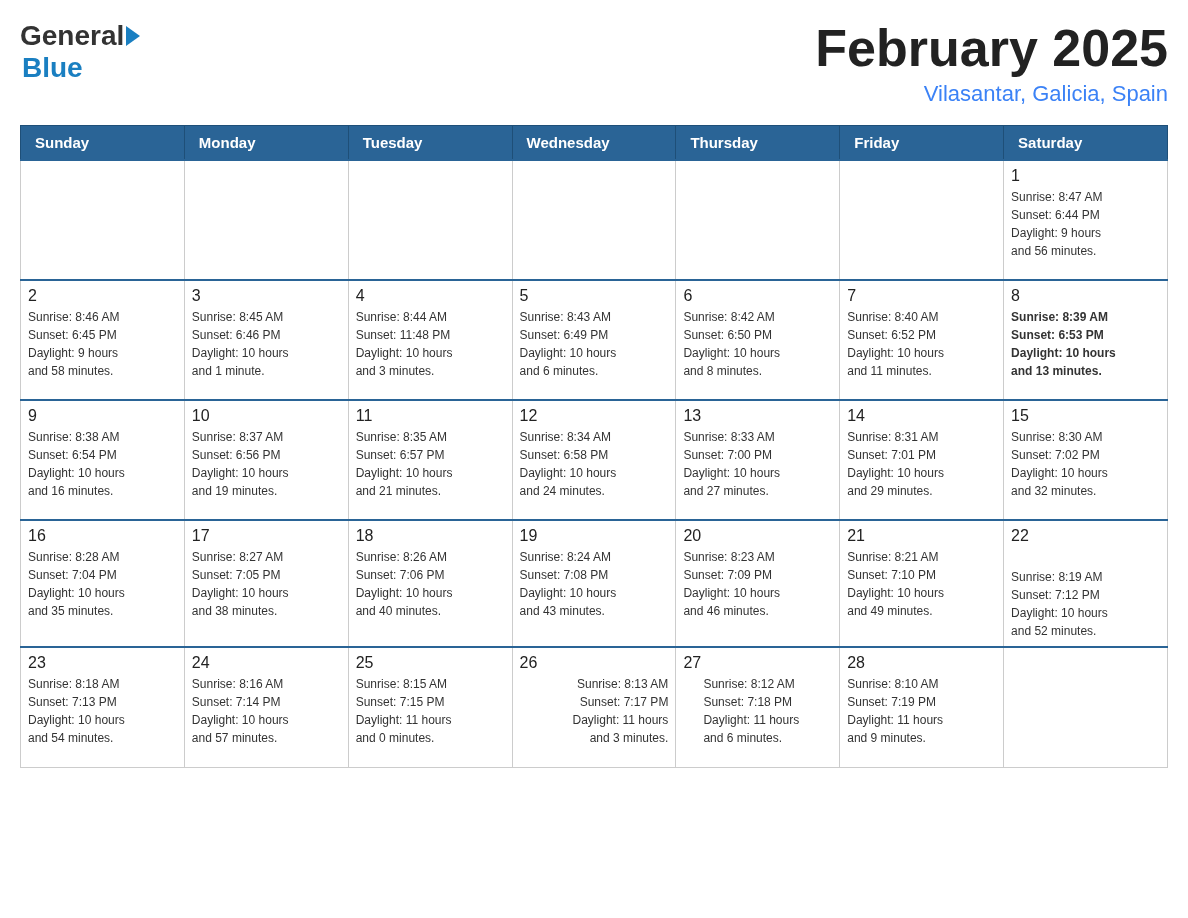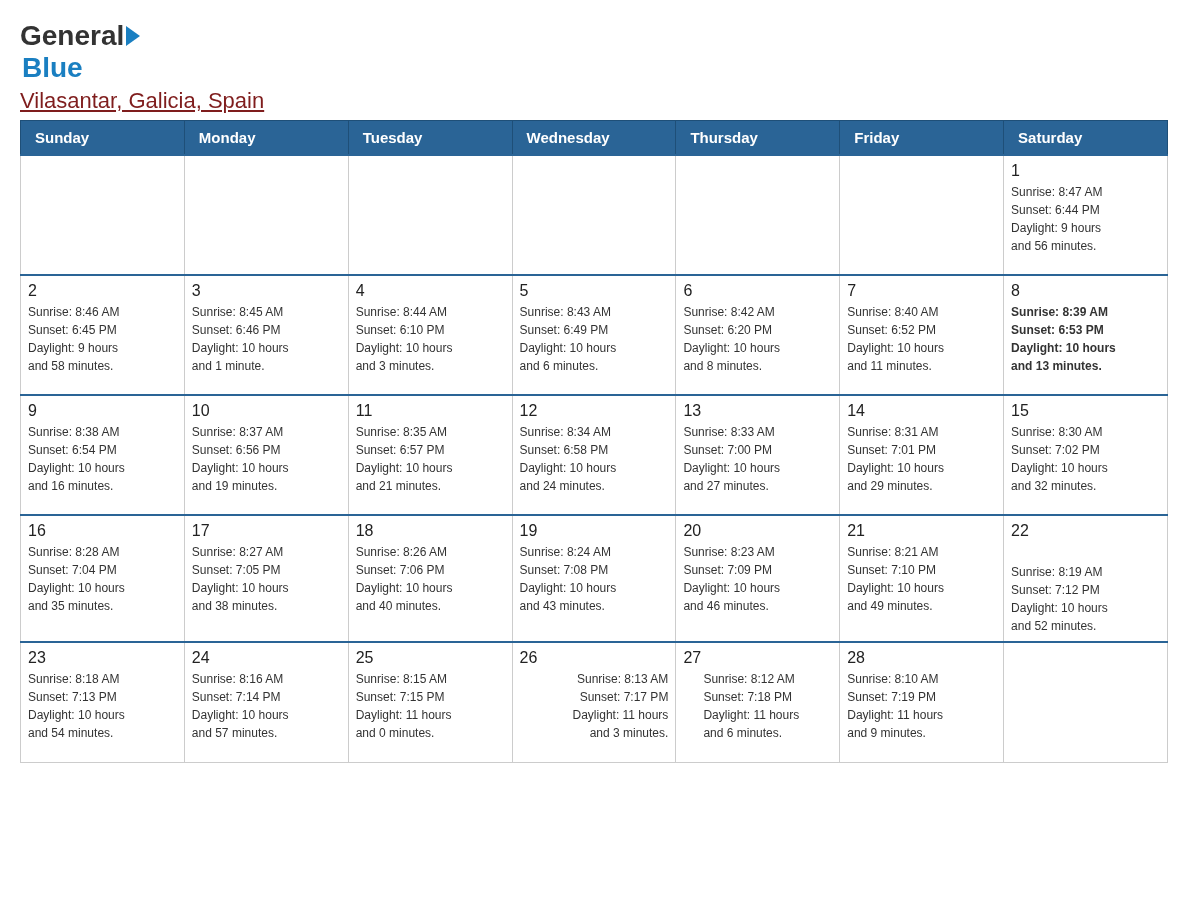--- a/index.html
+++ b/index.html
@@ -7,22 +7,21 @@
       font-family: Arial, sans-serif;
       background: #fff;
       padding: 20px;
       width: 1188px;
       min-height: 918px;
     }
     .header {
       display: flex;
       justify-content: space-between;
       align-items: flex-start;
-      margin-bottom: 6px;
-      flex-direction: column;
+      margin-bottom: 18px;
     }
     .logo {
       display: flex;
       flex-direction: column;
       align-items: flex-start;
     }
     .logo-text {
       display: flex;
       align-items: center;
       font-size: 28px;
@@ -44,23 +43,22 @@
     .logo-blue { color: #1a7fc1; }
     .title-area { text-align: right; }
     .calendar-title {
       font-size: 52px;
       font-weight: bold;
       color: #222;
       line-height: 1.1;
     }
     .calendar-subtitle {
       font-size: 22px;
-      color: #7f1d1d;
+      color: #3b82f6;
       margin-top: 4px;
-      text-decoration: underline;
     }
     .calendar {
       width: 100%;
       border-collapse: collapse;
       margin-top: 6px;
     }
     .calendar thead th {
       background-color: #2a6496;
       color: #fff;
       font-size: 15px;
@@ -103,20 +101,21 @@
   <div class="logo">
     <div class="logo-text">
       <span class="logo-general">General</span>
       <span class="logo-arrow"></span>
     </div>
     <div style="margin-left:2px;">
       <span class="logo-blue" style="font-size:28px;font-weight:bold;">Blue</span>
     </div>
   </div>
   <div class="title-area">
+    <div class="calendar-title">February 2025</div>
     <div class="calendar-subtitle">Vilasantar, Galicia, Spain</div>
   </div>
 </div>
 
 <table class="calendar">
   <thead>
     <tr id="weekday-header-row">
         <th>Sunday</th>
         <th>Monday</th>
         <th>Tuesday</th>
@@ -153,35 +152,35 @@
         <td>
           <span class="day-number">3</span>
           <div class="day-info" style="white-space: pre-line;">Sunrise: 8:45 AM
 Sunset: 6:46 PM
 Daylight: 10 hours
 and 1 minute.</div>
         </td>
         <td>
           <span class="day-number">4</span>
           <div class="day-info" style="white-space: pre-line;">Sunrise: 8:44 AM
-Sunset: 6:10 PM
+Sunset: 11:48 PM
 Daylight: 10 hours
 and 3 minutes.</div>
         </td>
         <td>
           <span class="day-number">5</span>
           <div class="day-info" style="white-space: pre-line;">Sunrise: 8:43 AM
 Sunset: 6:49 PM
 Daylight: 10 hours
 and 6 minutes.</div>
         </td>
         <td>
           <span class="day-number">6</span>
           <div class="day-info" style="white-space: pre-line;">Sunrise: 8:42 AM
-Sunset: 6:20 PM
+Sunset: 6:50 PM
 Daylight: 10 hours
 and 8 minutes.</div>
         </td>
         <td>
           <span class="day-number">7</span>
           <div class="day-info" style="white-space: pre-line;">Sunrise: 8:40 AM
 Sunset: 6:52 PM
 Daylight: 10 hours
 and 11 minutes.</div>
         </td>

